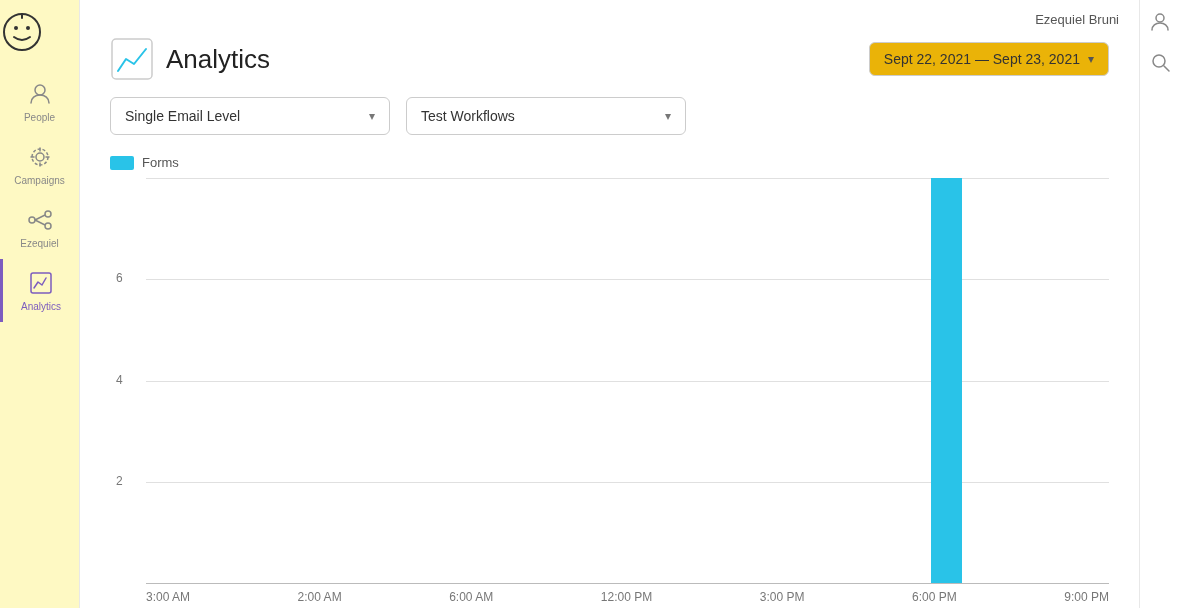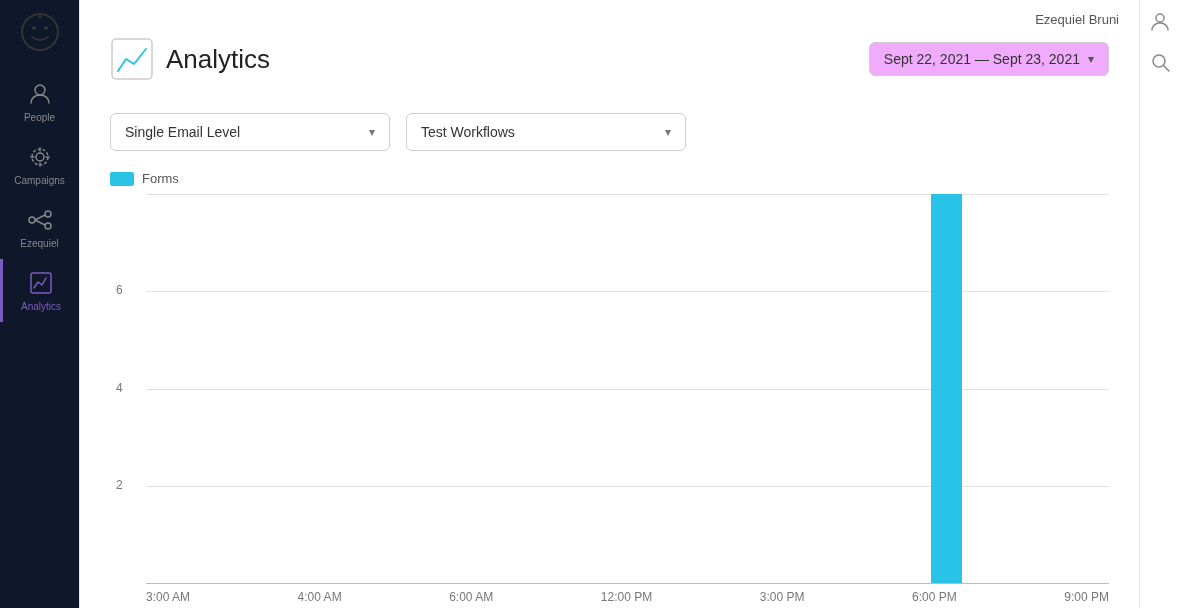--- a/index.html
+++ b/index.html
@@ -1,25 +1,25 @@
 <!DOCTYPE html>
 <html><head>
   <meta charset="utf-8">
   <style>
     * { box-sizing: border-box; margin: 0; padding: 0; }
     body { font-family: -apple-system, BlinkMacSystemFont, 'Segoe UI', sans-serif; background: #fff; display: flex; height: 608px; width: 1179px; overflow: hidden; }
 
     
     .sidebar {
       width: 80px;
-      background: #0f172a;
+      background: #fef9c3;
       border-right: 1px solid #e8e8e8;
       display: flex;
       flex-direction: column;
-      align-items: center;
+      align-items: flex-start;
       padding-top: 10px;
       flex-shrink: 0;
     }
     .sidebar-logo {
       width: 44px;
       height: 44px;
       margin-bottom: 16px;
       display: flex;
       align-items: center;
       justify-content: center;
@@ -114,21 +114,21 @@
     .date-picker {
       display: flex;
       align-items: center;
       border: 1.5px solid #ccc;
       border-radius: 6px;
       padding: 8px 14px;
       font-size: 14px;
       color: #333;
       gap: 8px;
       cursor: pointer;
-      background: #f0abfc;
+      background: #eab308;
     }
     .date-picker-arrow {
       color: #555;
       font-size: 12px;
     }
 
     
     .filters {
       display: flex;
       gap: 16px;
@@ -139,21 +139,20 @@
       align-items: center;
       justify-content: space-between;
       border: 1.5px solid #ccc;
       border-radius: 6px;
       padding: 10px 14px;
       font-size: 14px;
       color: #333;
       cursor: pointer;
       background: #fff;
       min-width: 280px;
-      margin-top: 16px;
     }
     .filter-select-campaign {
       min-width: 280px;
     }
     .filter-arrow {
       color: #777;
       font-size: 12px;
     }
 
     
@@ -325,21 +324,21 @@
             <span style="position:absolute;left:-30px;top:-8px;font-size:12px;color:#777;">2</span>
           </div>
 
           <div class="chart-bar" style="left:81.5%;width:3.2%;height:100%;bottom:0;"></div>
         </div>
       </div>
 
       <div style="display:flex; padding-left:36px; padding-top:6px; padding-bottom:4px;justify-content:flex-end;">
         <div style="flex:1; display:flex; justify-content:space-between; font-size:12px; color:#777;">
           <span>3:00 AM</span>
-          <span>4:00 AM</span>
+          <span>2:00 AM</span>
           <span>6:00 AM</span>
           <span>12:00 PM</span>
           <span>3:00 PM</span>
           <span>6:00 PM</span>
           <span>9:00 PM</span>
         </div>
       </div>
     </div>
   </div>
 </div>

